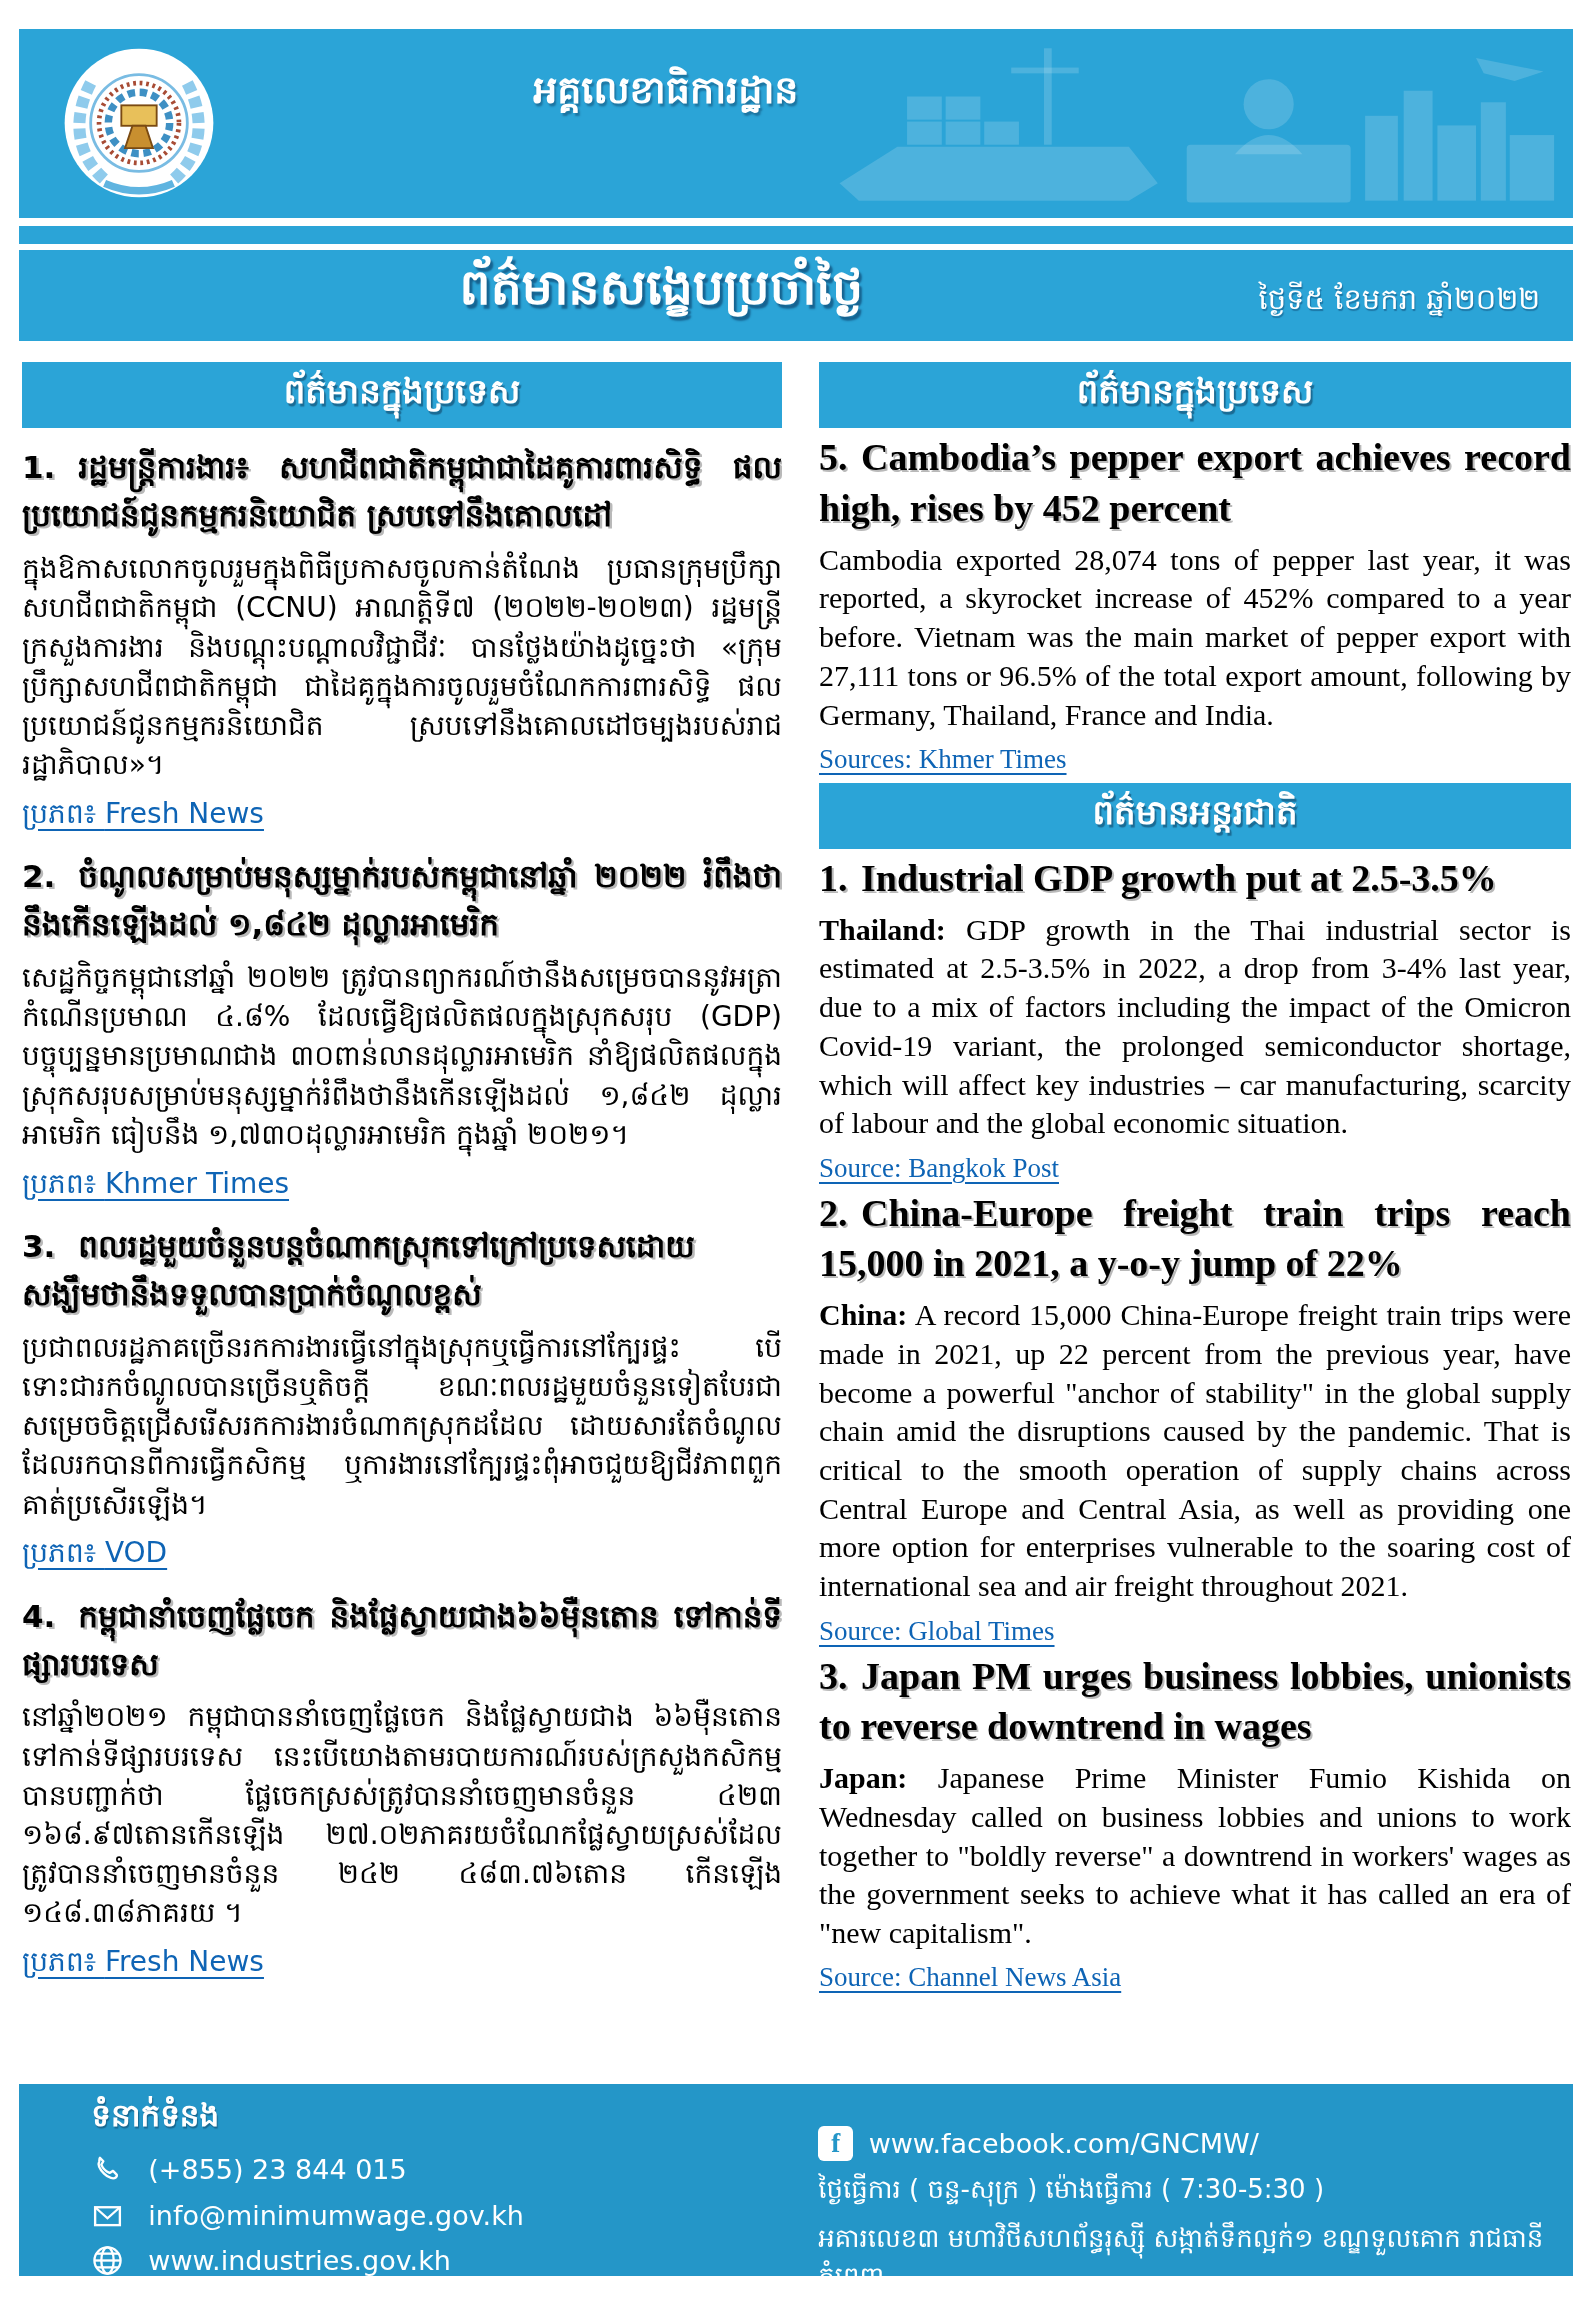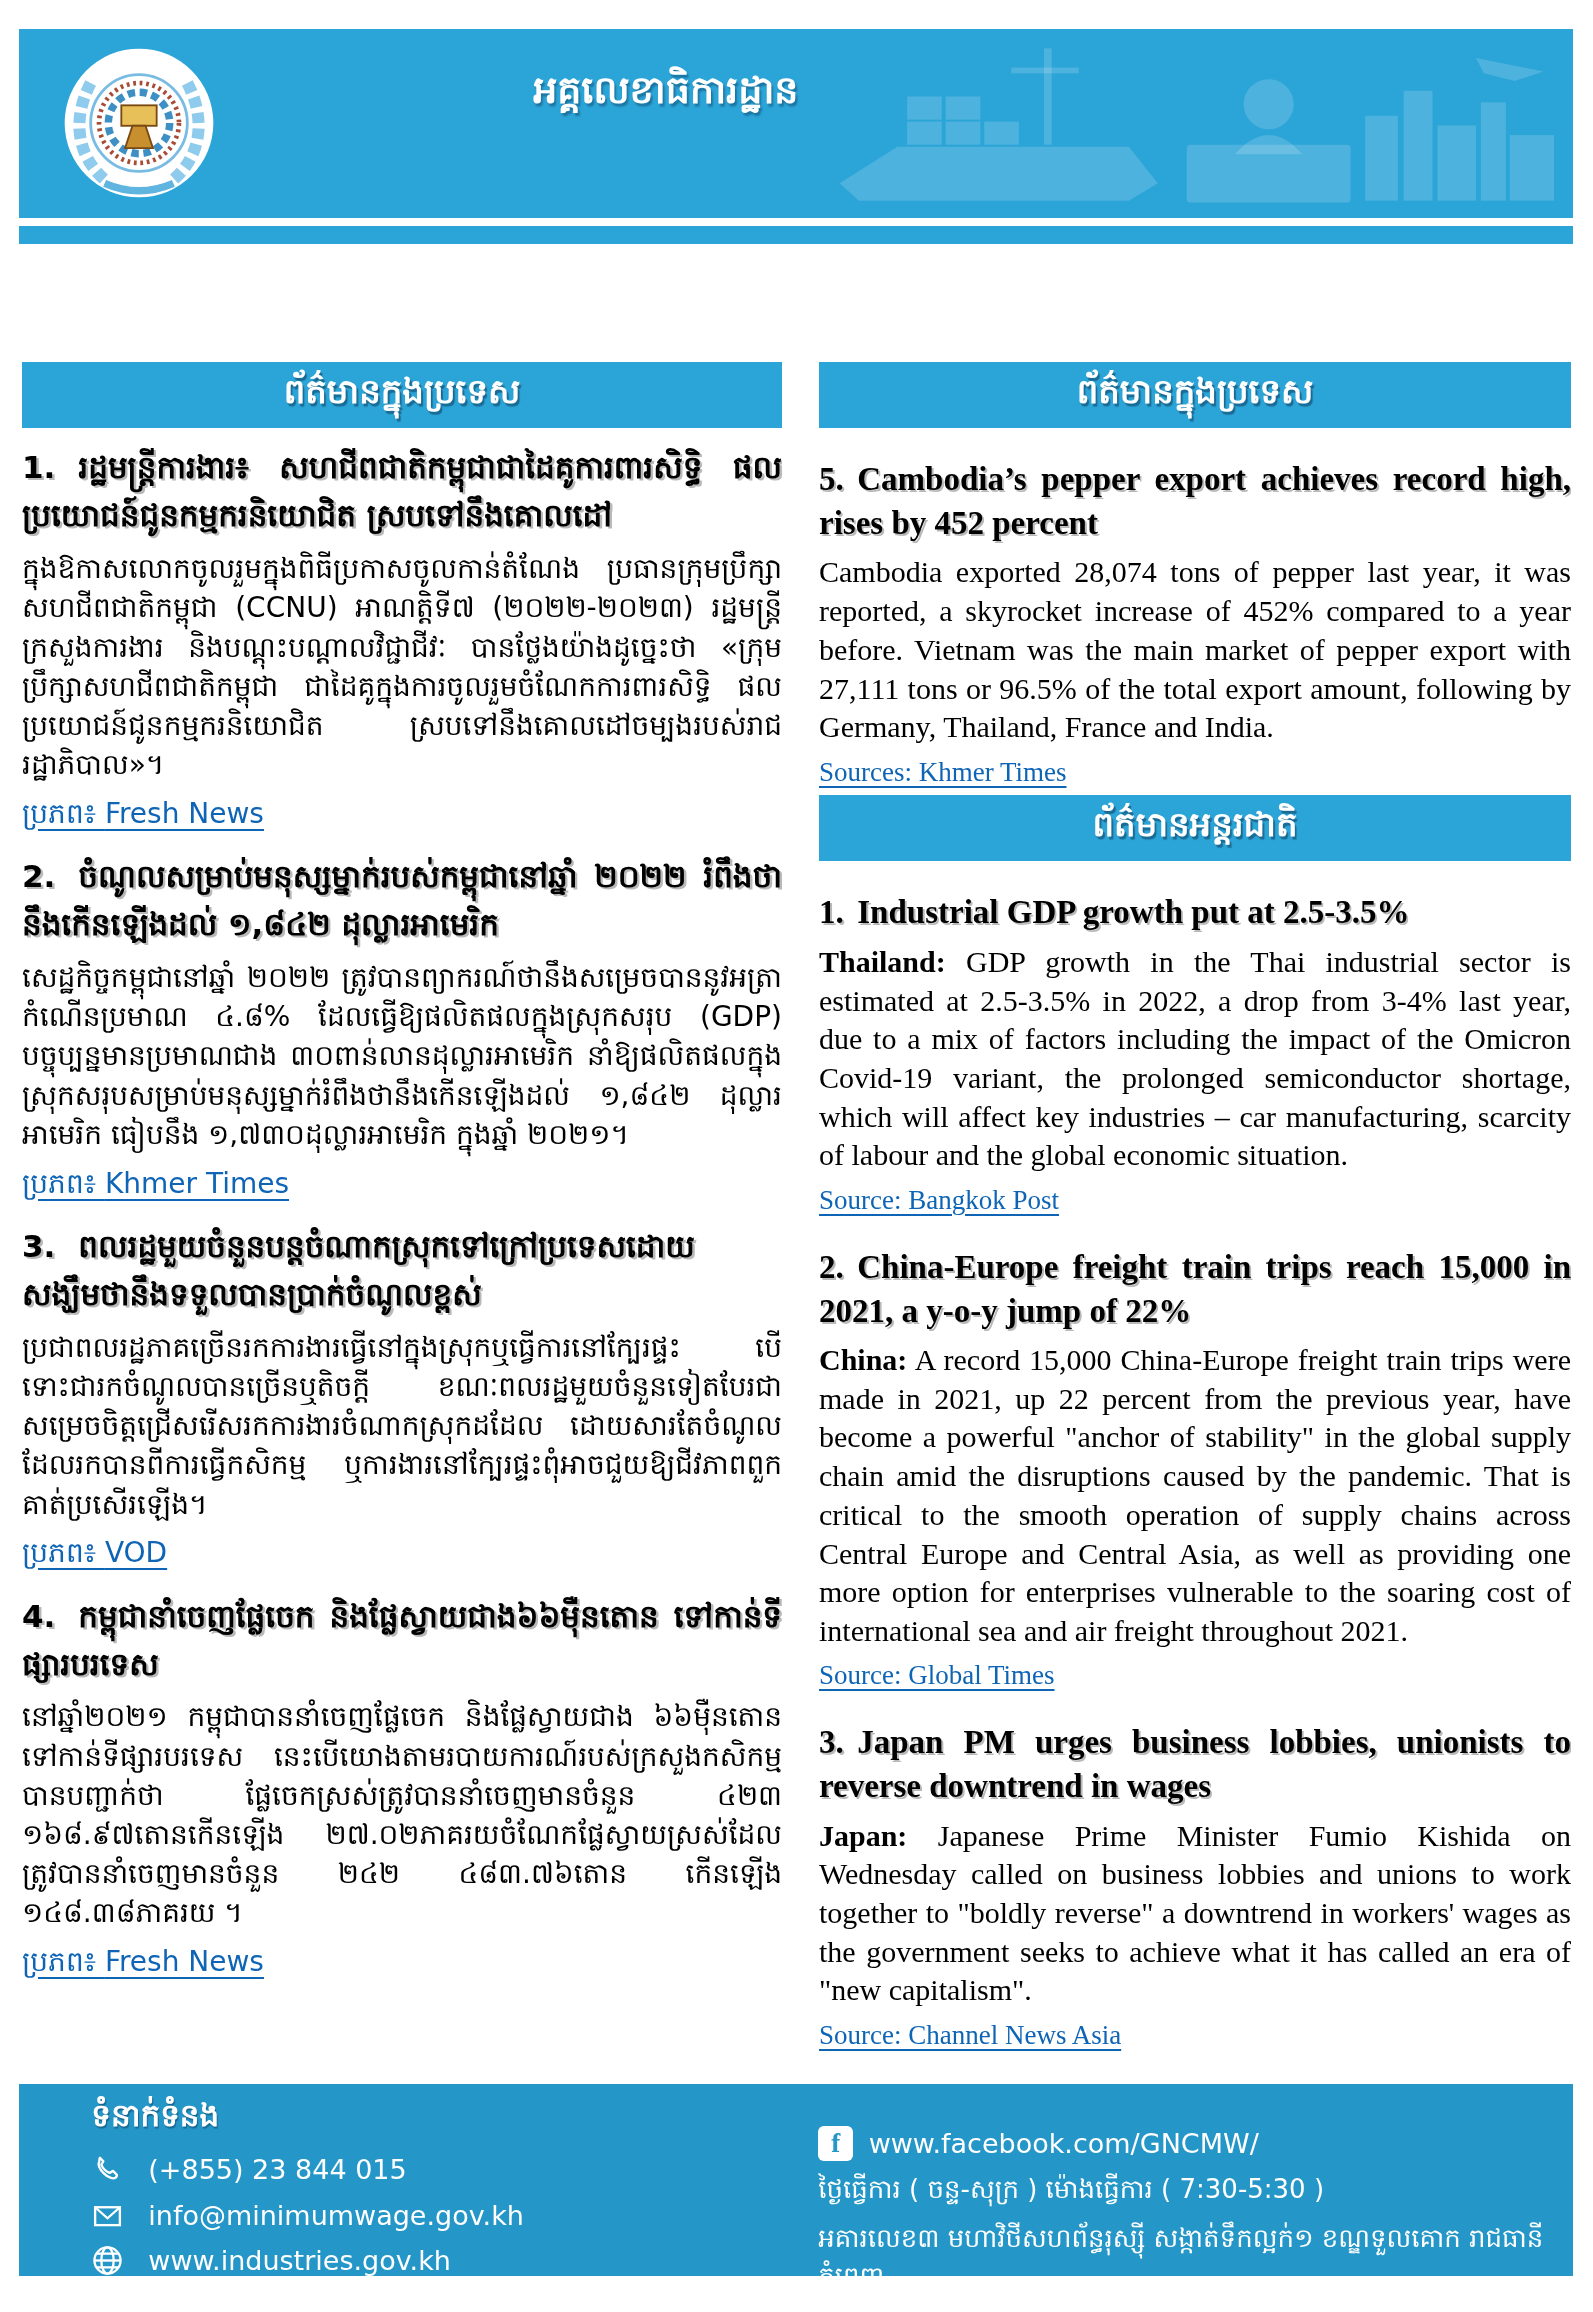--- a/index.html
+++ b/index.html
@@ -35,21 +35,21 @@
                   text-shadow:1.9px 2.9px 1px rgba(0,20,45,.4); }
   .band-gap { margin-top:7.7px; }
 
   .k-title { margin-top:15.4px; font-size:31px; font-weight:bold; line-height:1.55;
              text-align:justify; color:#000; text-shadow:2.4px 2.4px 0 #b9b9b9; }
   .k-title .num { padding-right:23px; }
   .k-body  { margin-top:9.7px; font-size:28px; line-height:1.4; text-align:justify; color:#000; }
   .k-source { margin:11.6px 0 3.9px 0; font-size:28px; color:#0e64b5; }
   .k-source .src-link { color:#0e64b5; text-decoration:underline; text-underline-offset:5.8px; cursor:pointer; }
 
-  .e-title { margin-top:30px; font-family:"Liberation Serif", serif; font-size:33px; font-weight:bold;
+  .e-title { margin-top:4px; font-family:"Liberation Serif", serif; font-size:38px; font-weight:bold;
              line-height:1.33; text-align:justify; color:#000; text-shadow:1.9px 1.9px 0 #b9b9b9; }
   .e-title .num { padding-right:13.5px; }
   .e-body  { margin-top:7.7px; font-family:Liberation Serif, serif; font-size:30px; line-height:1.29;
              text-align:justify; color:#000; }
   .e-source { margin:9.7px 0 3.9px 0; font-family:"Liberation Serif", serif; font-size:27px;
               color:#0e64b5; }
   .e-source .src-link { color:#0e64b5; text-decoration:underline; text-underline-offset:4.8px; cursor:pointer; }
 
   
   .footer { position:absolute; left:19.3px; top:2084px; width:1554px; height:192px;
@@ -105,20 +105,24 @@
       <path d="M48 150 q37 16 74 0" stroke="#5fb4e0" stroke-width="8" fill="none"></path>
     </svg>
 
     <div class="org-block">
       <div class="org-sub">អគ្គលេខាធិការដ្ឋាន</div>
     </div>
   </div>
 
   <div class="top-stripe"></div>
 
+  <div class="banner">
+    <div class="banner-title">ព័ត៌មានសង្ខេបប្រចាំថ្ងៃ</div>
+    <div class="banner-date">ថ្ងៃទី៥ ខែមករា ឆ្នាំ២០២២</div>
+  </div>
 
   <div class="col-left">
     <div class="section-band">ព័ត៌មានក្នុងប្រទេស</div>
 
     <div class="k-title">
       <span class="num">1.</span><span>រដ្ឋមន្ត្រីការងារ៖ សហជីពជាតិកម្ពុជាជាដៃគូការពារសិទ្ធិ ផលប្រយោជន៍ជូនកម្មករនិយោជិត ស្របទៅនឹងគោលដៅ</span>
     </div>
     <div class="k-body">ក្នុងឱកាសលោកចូលរួមក្នុងពិធីប្រកាសចូលកាន់តំណែង ប្រធានក្រុមប្រឹក្សាសហជីពជាតិកម្ពុជា (CCNU) អាណត្តិទី៧ (២០២២-២០២៣) រដ្ឋមន្ត្រីក្រសួងការងារ និងបណ្តុះបណ្តាលវិជ្ជាជីវៈ បានថ្លែងយ៉ាងដូច្នេះថា «ក្រុមប្រឹក្សាសហជីពជាតិកម្ពុជា ជាដៃគូក្នុងការចូលរួមចំណែកការពារសិទ្ធិ ផលប្រយោជន៍ជូនកម្មករនិយោជិត ស្របទៅនឹងគោលដៅចម្បងរបស់រាជរដ្ឋាភិបាល»។</div>
     <div class="k-source"><span class="src-link"><span>ប្រភព៖ </span><span>Fresh News</span></span></div>
 

